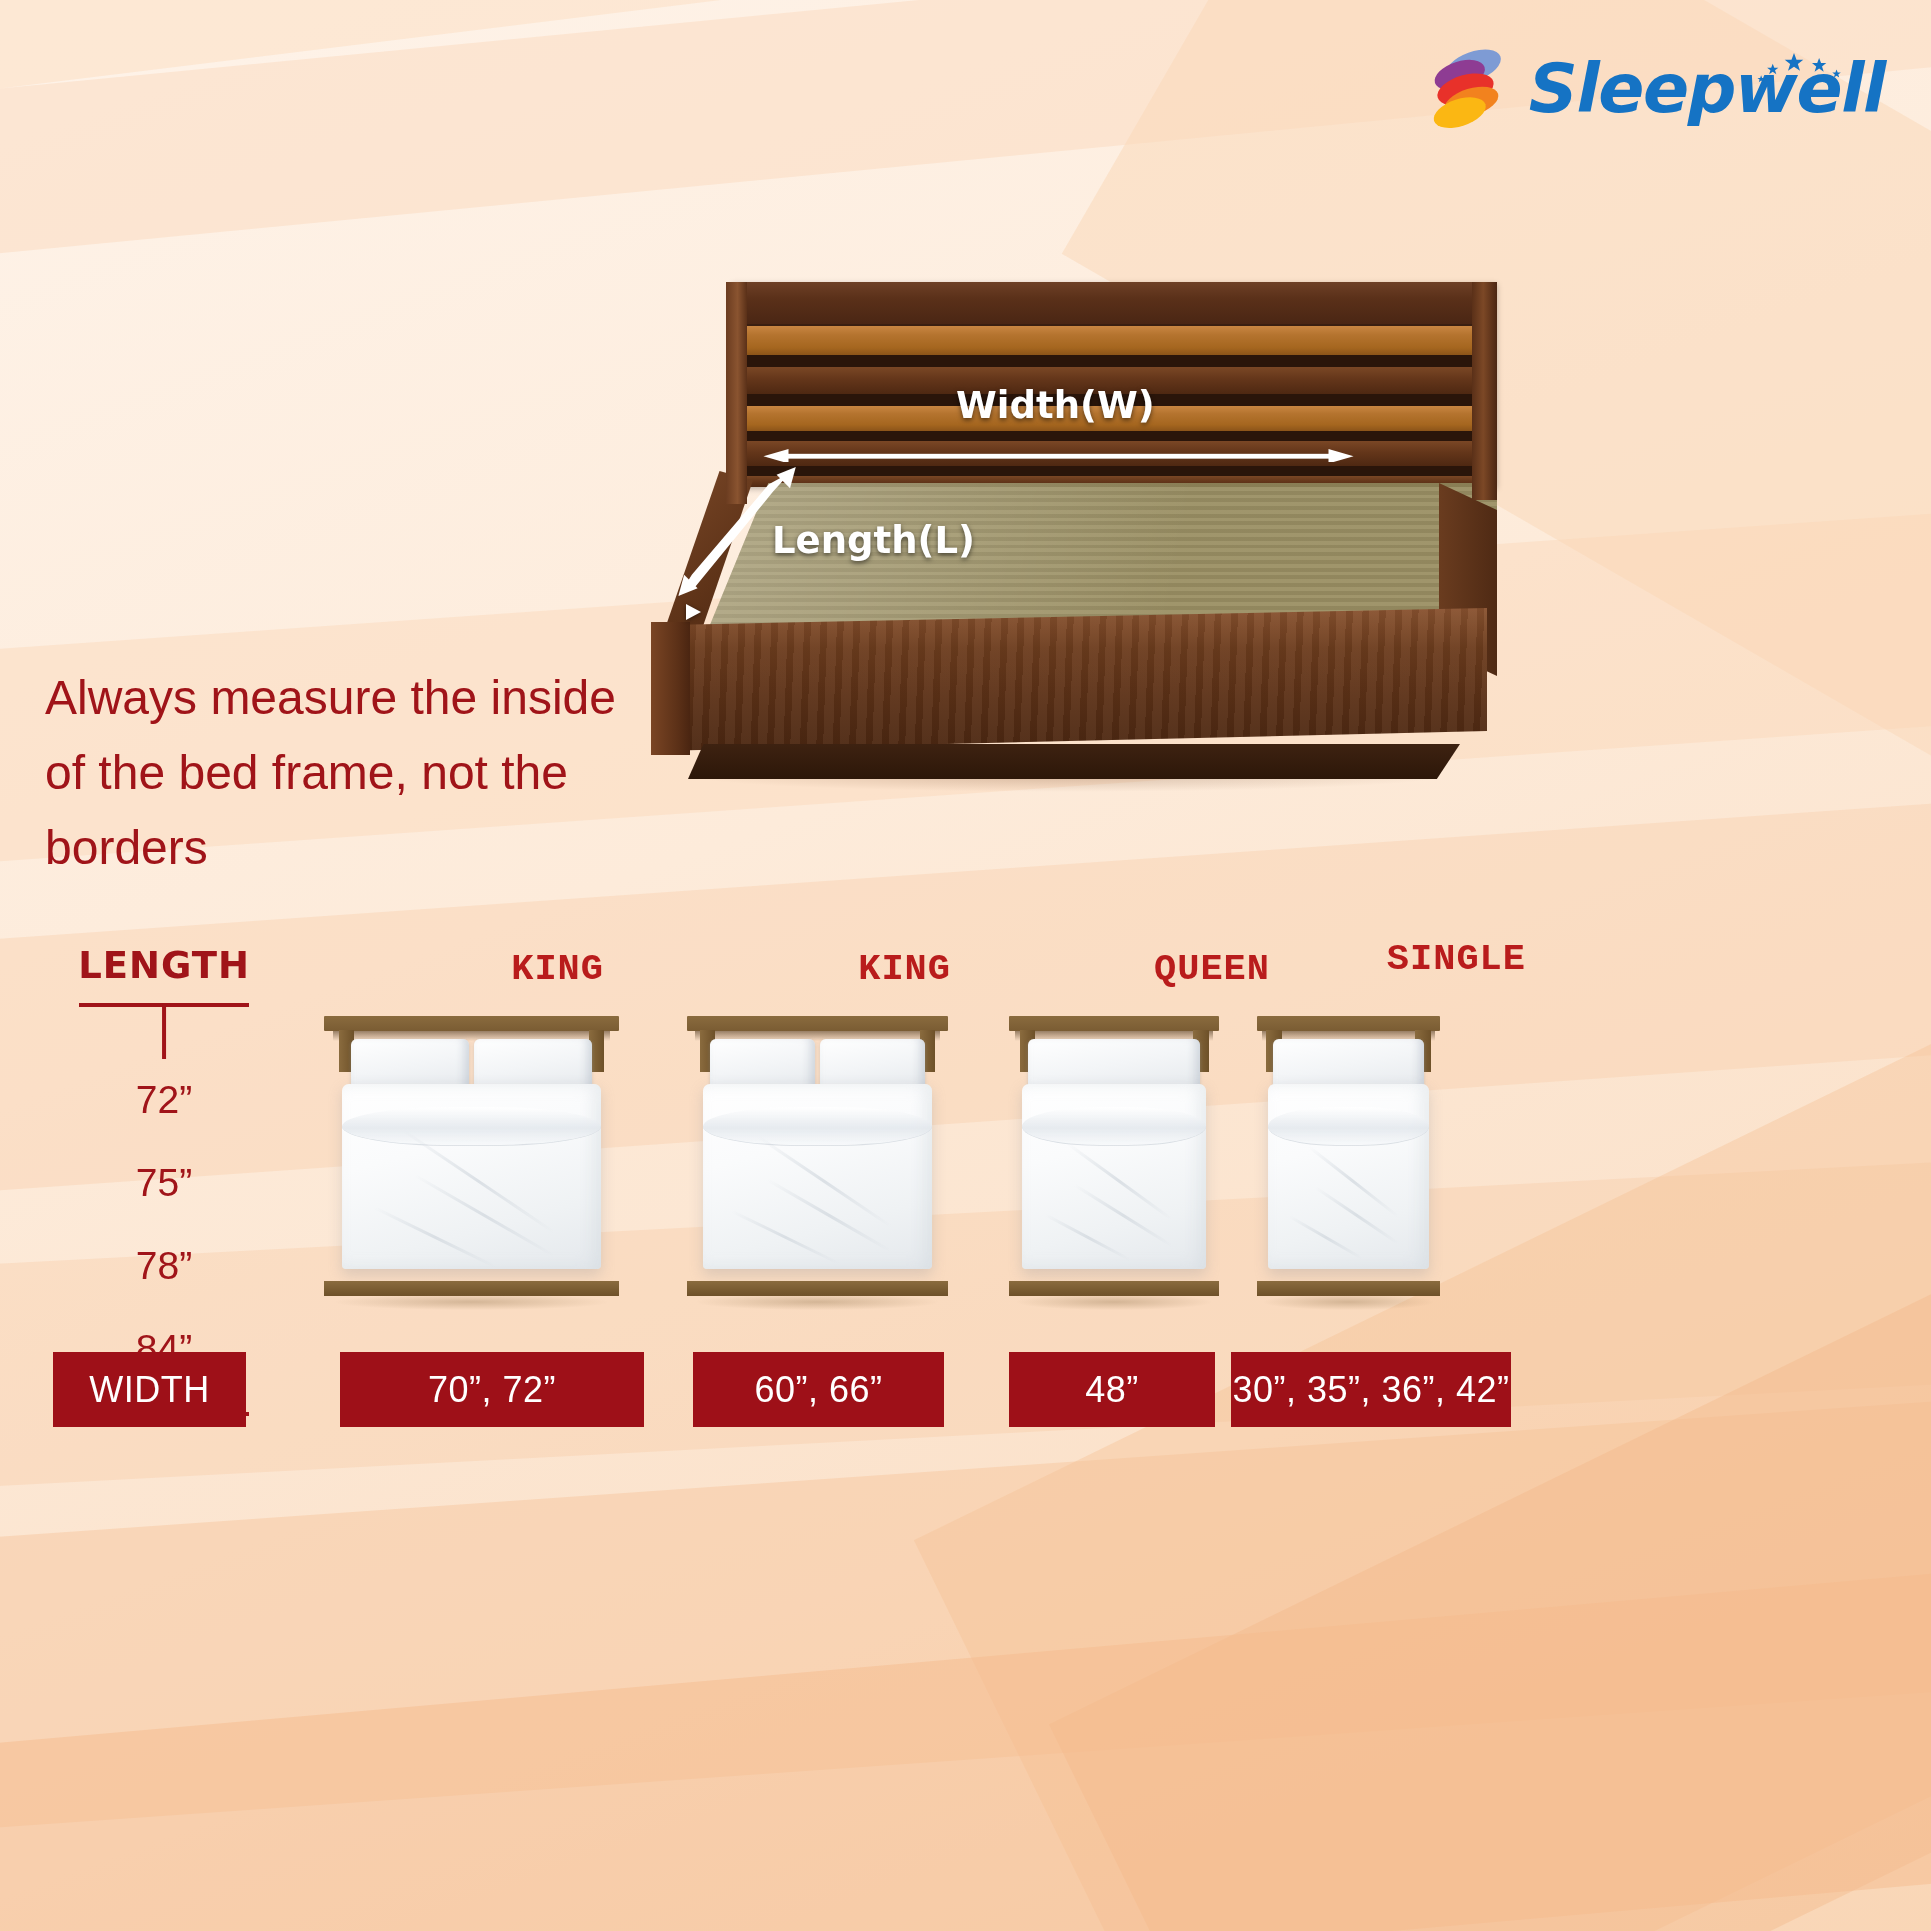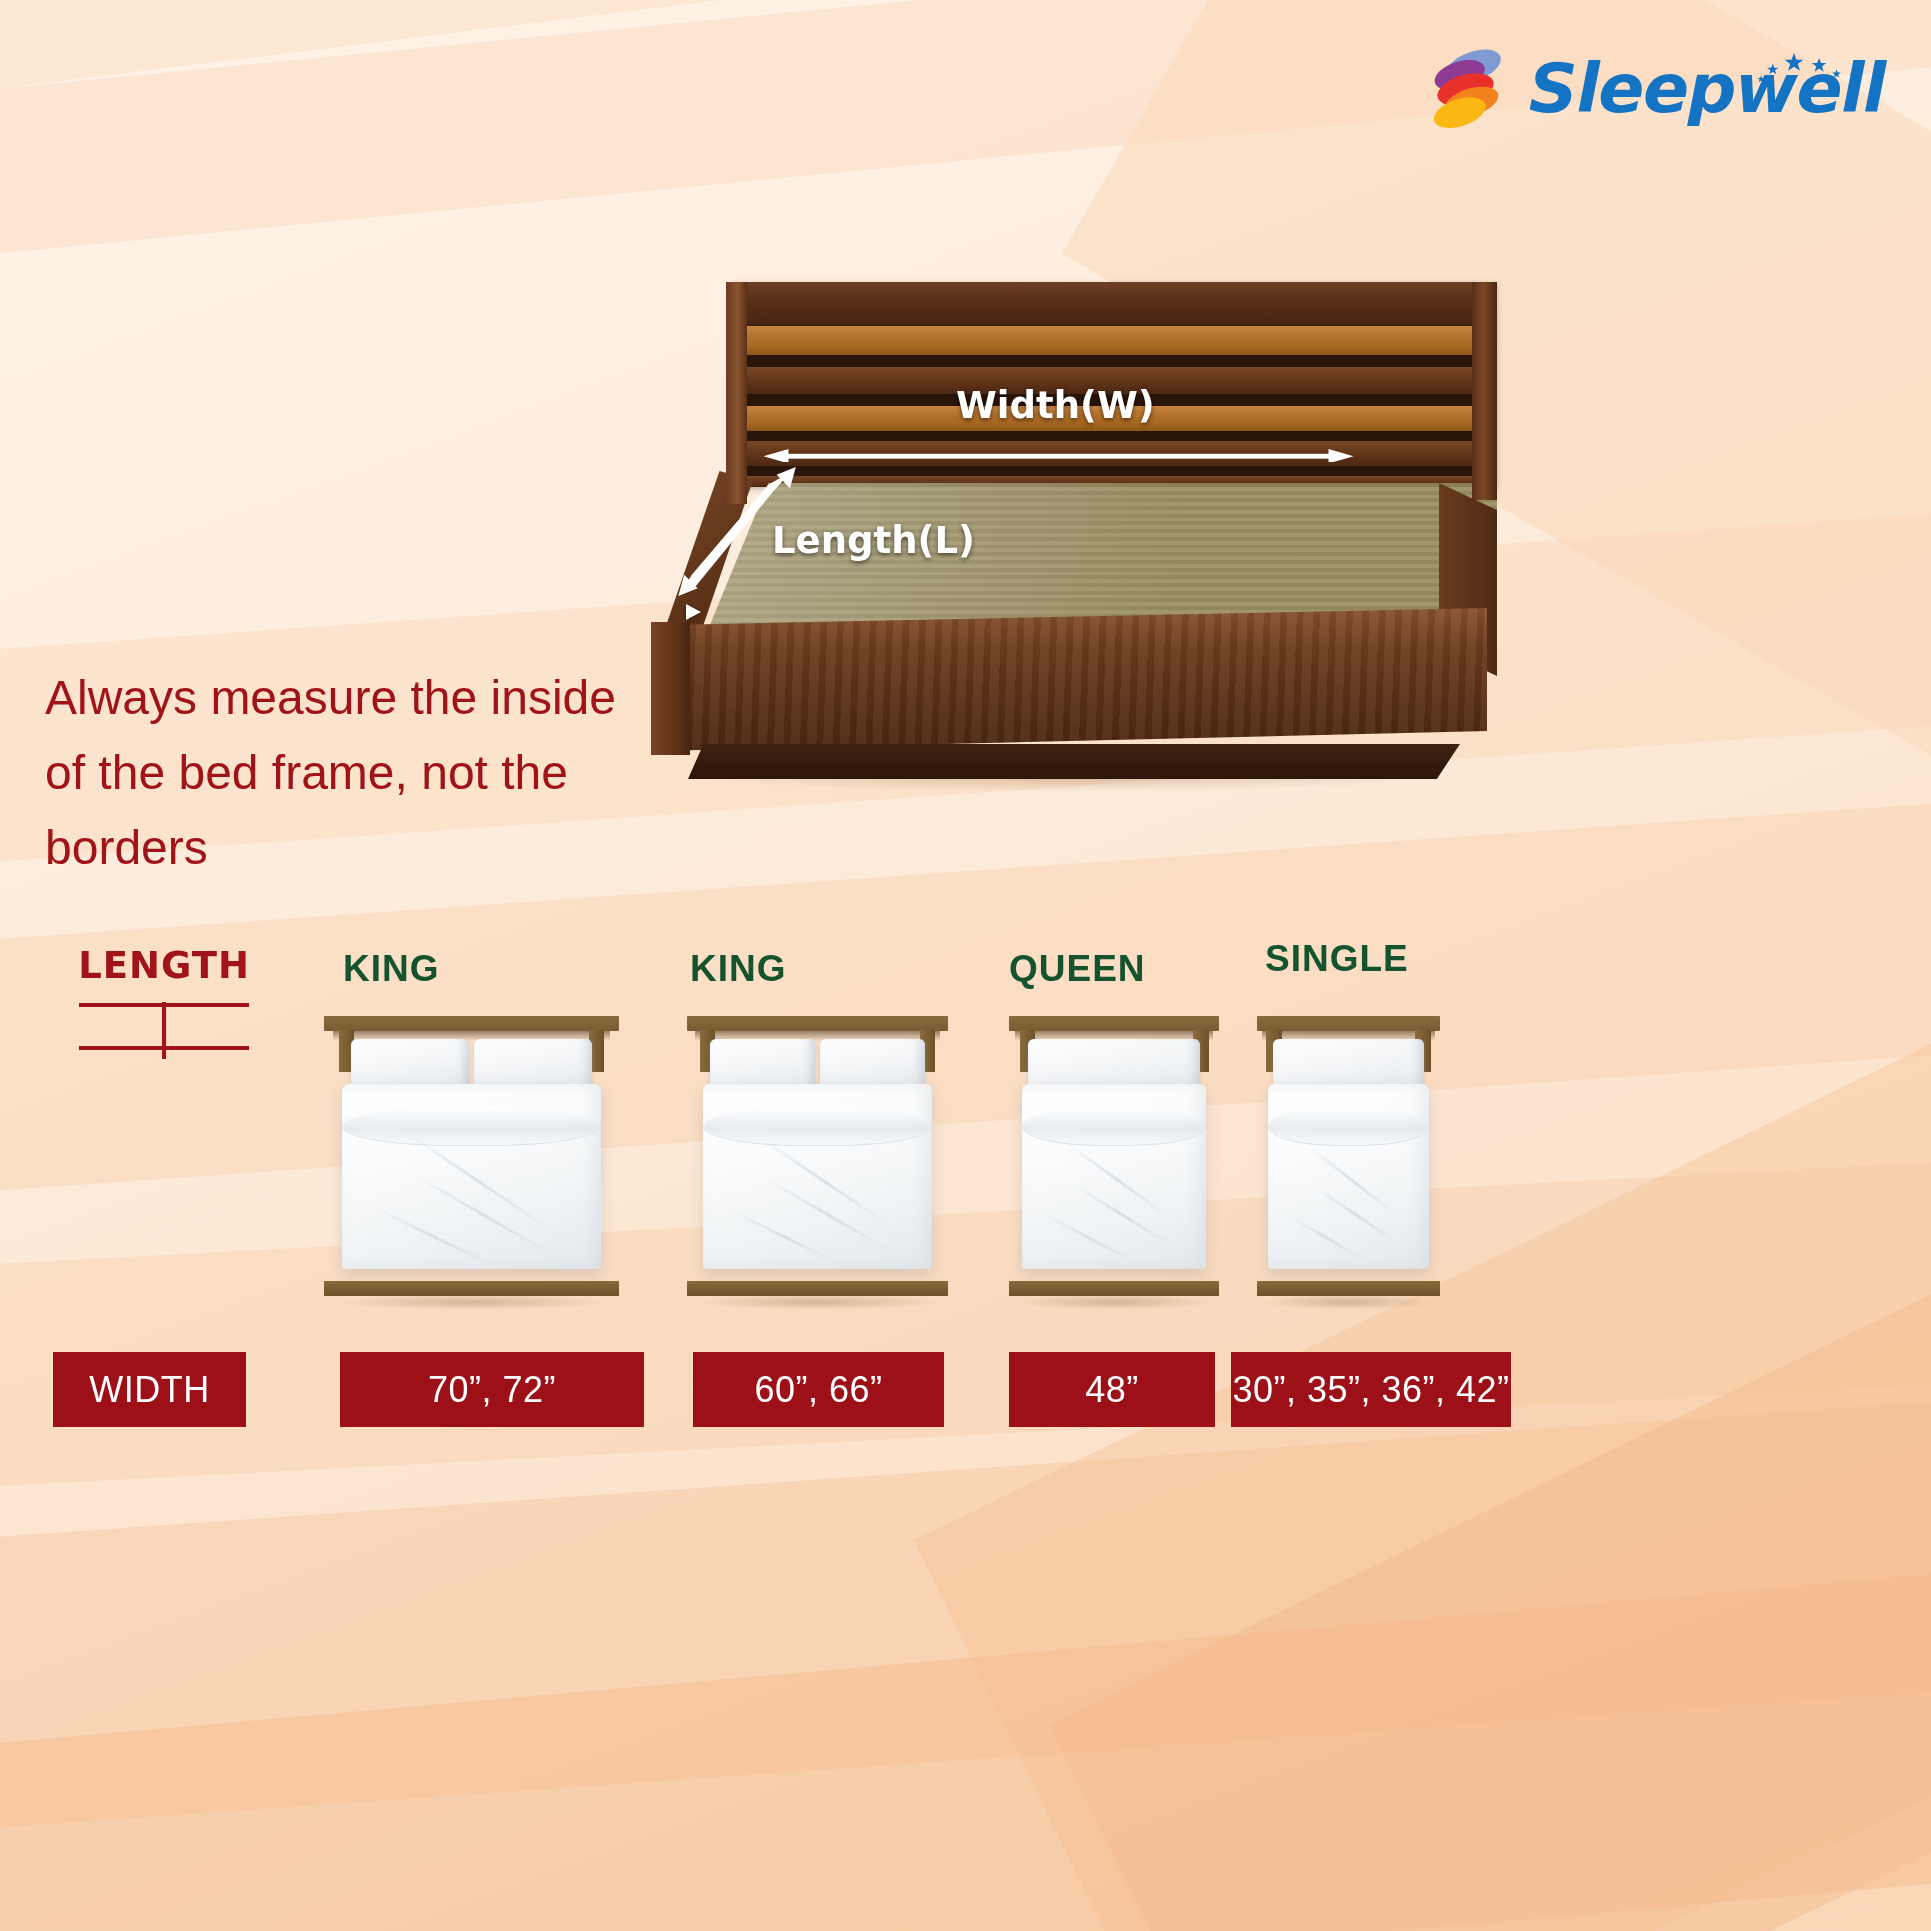--- a/index.html
+++ b/index.html
@@ -269,26 +269,26 @@
     border-left: 15.4px solid #FFFFFF;
     z-index: 9;
     filter: drop-shadow(0 1px 1.9px rgba(0,0,0,.5));
   }
 
   
   #chart { position: absolute; left: 0; top: 927px; width: 1931px; height: 1004px; }
 
   .col-title {
     position: absolute;
-    font-family: Liberation Sans, sans-serif;
+    font-family: Liberation Mono, monospace;
     font-weight: bold;
     font-size: 37px;
     letter-spacing: 1px;
-    color: #14532d;
-    text-align: left;
+    color: #b91c1c;
+    text-align: right;
     white-space: nowrap;
   }
 
   
   #length-col { position: absolute; left: 53px; top: 17.4px; width: 222px; }
   #length-title {
     font-family: "DejaVu Sans", sans-serif;
     font-weight: bold;
     font-size: 37px;
     letter-spacing: 1px;
@@ -537,20 +537,26 @@
       </g>
     </svg>
   </div>
   <div class="tri-marker"></div>
 
   <div id="chart">
 
     <div id="length-col">
       <div id="length-title">LENGTH</div>
       <div class="scale-rule"></div>
+      <div class="scale-nums">
+        <div class="scale-num">72”</div>
+        <div class="scale-num">75”</div>
+        <div class="scale-num">78”</div>
+        <div class="scale-num">84”</div>
+      </div>
       <div class="scale-rule-bot"></div>
     </div>
 
     <div class="col-title" style="left:343px; top:21px; width:261px;">KING</div>
     <div class="col-title" style="left:690px; top:21px; width:261px;">KING</div>
     <div class="col-title" style="left:1009px;top:21px; width:261px;">QUEEN</div>
     <div class="col-title" style="left:1265px;top:11px; width:261px;">SINGLE</div>
 
     <div class="bed-thumb" style="left:324px; top:89px; width:295px; height:280px;">
       <div class="bt-headboard"></div>

